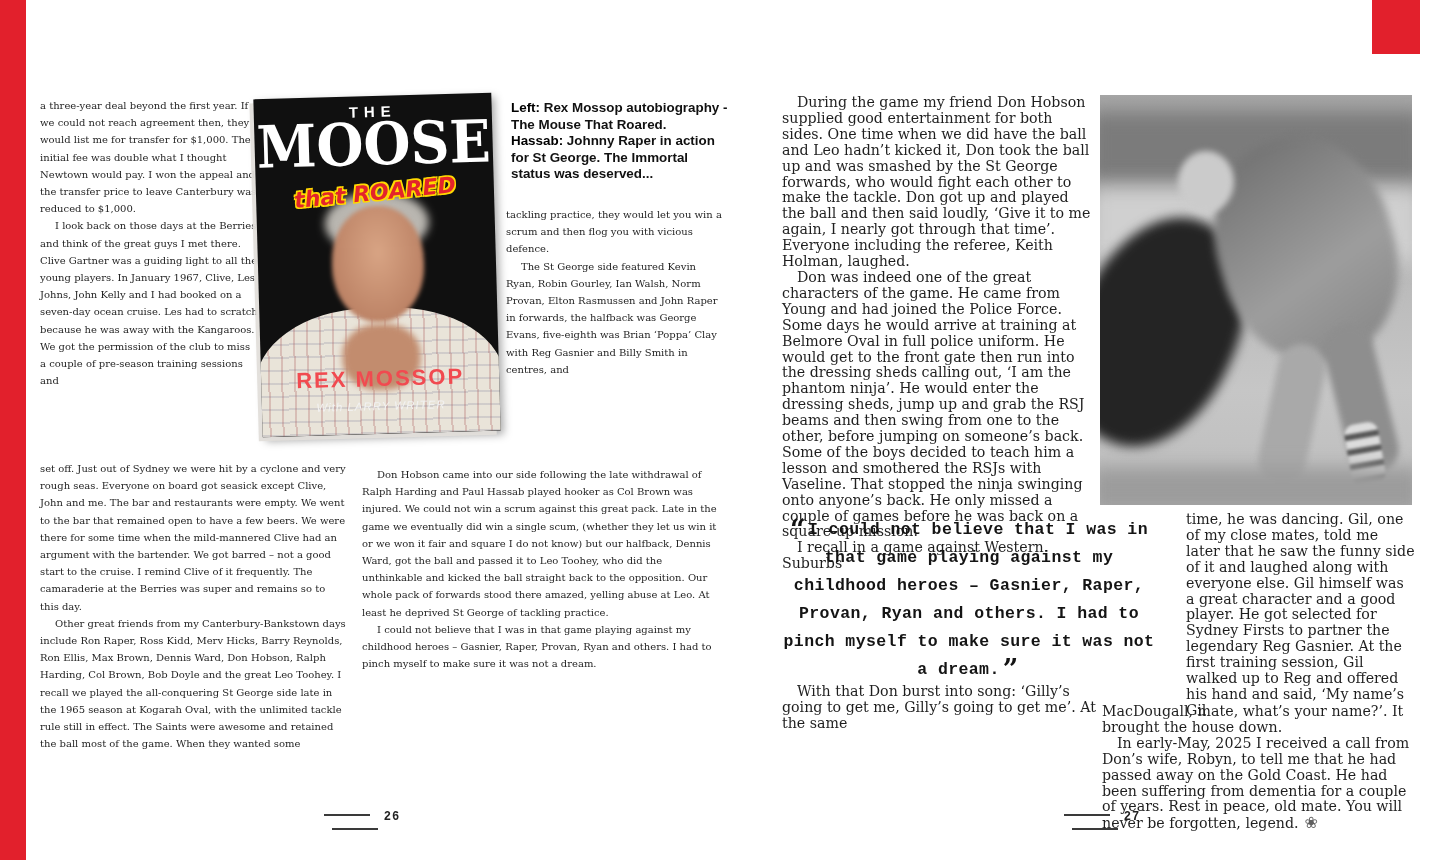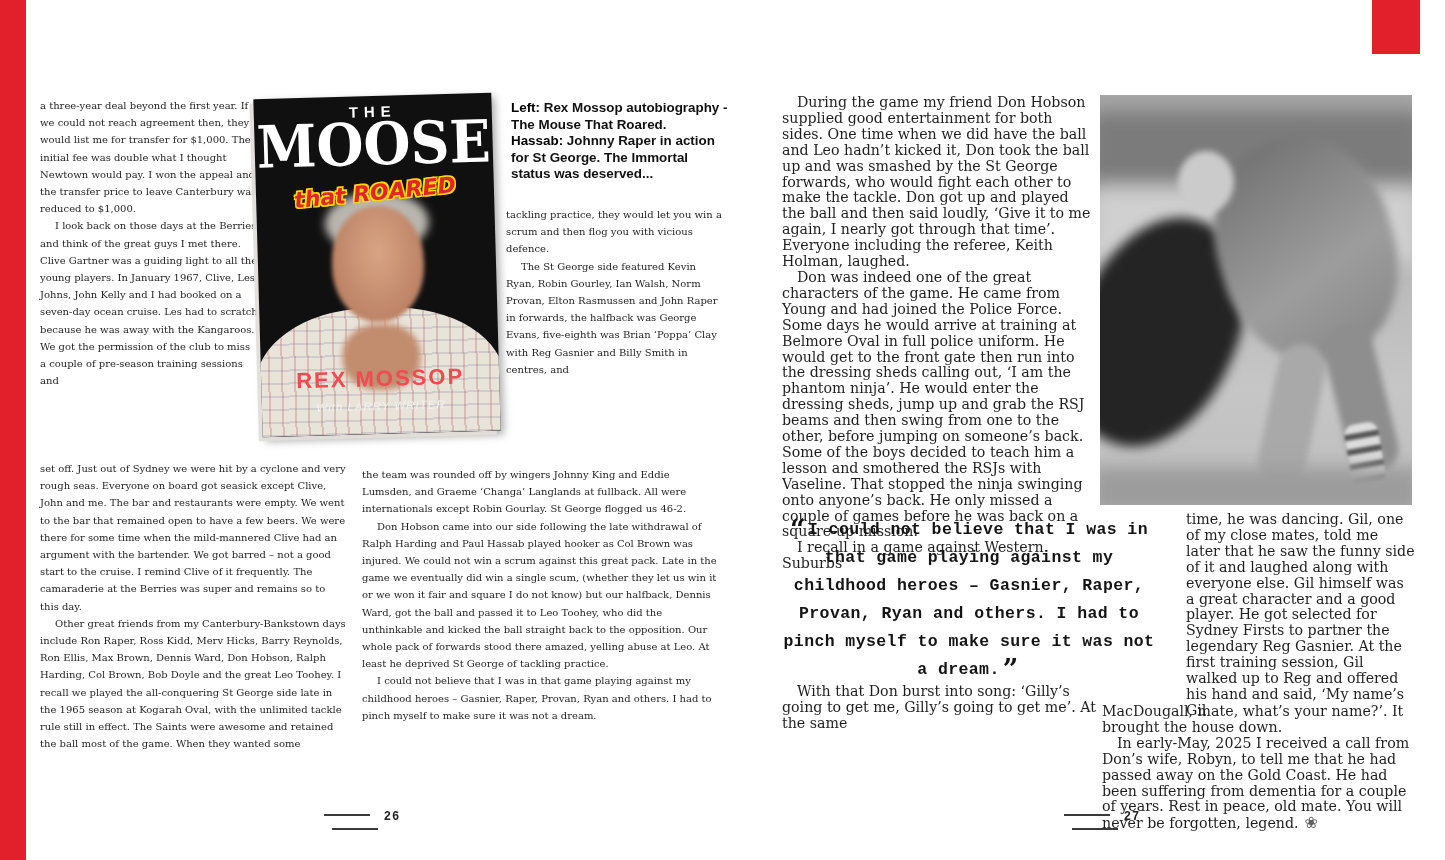--- a/index.html
+++ b/index.html
@@ -121,21 +121,20 @@
       <p>tackling practice, they would let you win a scrum and then flog you with vicious defence.</p>
       <p class="ind">The St George side featured Kevin Ryan, Robin Gourley, Ian Walsh, Norm Provan, Elton Rasmussen and John Raper in forwards, the halfback was George Evans, five-eighth was Brian ‘Poppa’ Clay with Reg Gasnier and Billy Smith in centres, and</p>
     </div>
 
     <div class="abs lp" style="left:40px;top:460px;width:306px;">
       <p>set off. Just out of Sydney we were hit by a cyclone and very rough seas. Everyone on board got seasick except Clive, John and me. The bar and restaurants were empty. We went to the bar that remained open to have a few beers. We were there for some time when the mild-mannered Clive had an argument with the bartender. We got barred – not a good start to the cruise. I remind Clive of it frequently. The camaraderie at the Berries was super and remains so to this day.</p>
       <p class="ind">Other great friends from my Canterbury-Bankstown days include Ron Raper, Ross Kidd, Merv Hicks, Barry Reynolds, Ron Ellis, Max Brown, Dennis Ward, Don Hobson, Ralph Harding, Col Brown, Bob Doyle and the great Leo Toohey. I recall we played the all-conquering St George side late in the 1965 season at Kogarah Oval, with the unlimited tackle rule still in effect. The Saints were awesome and retained the ball most of the game. When they wanted some</p>
     </div>
 
     <div class="abs lp" style="left:362px;top:466px;width:358px;">
-      <p>the team was rounded off by wingers Johnny King and Eddie Lumsden, and Graeme ‘Changa’ Langlands at fullback. All were internationals except Robin Gourlay. St George flogged us 46-2.</p>
       <p class="ind">Don Hobson came into our side following the late withdrawal of Ralph Harding and Paul Hassab played hooker as Col Brown was injured. We could not win a scrum against this great pack. Late in the game we eventually did win a single scum, (whether they let us win it or we won it fair and square I do not know) but our halfback, Dennis Ward, got the ball and passed it to Leo Toohey, who did the unthinkable and kicked the ball straight back to the opposition. Our whole pack of forwards stood there amazed, yelling abuse at Leo. At least he deprived St George of tackling practice.</p>
       <p class="ind">I could not believe that I was in that game playing against my childhood heroes – Gasnier, Raper, Provan, Ryan and others. I had to pinch myself to make sure it was not a dream.</p>
     </div>
 
     <div class="abs pageno" style="left:275px;top:810px;width:160px;">
       <span class="rule"></span><span>26</span><span class="rule"></span>
     </div>
   </div>
 
   <div>

